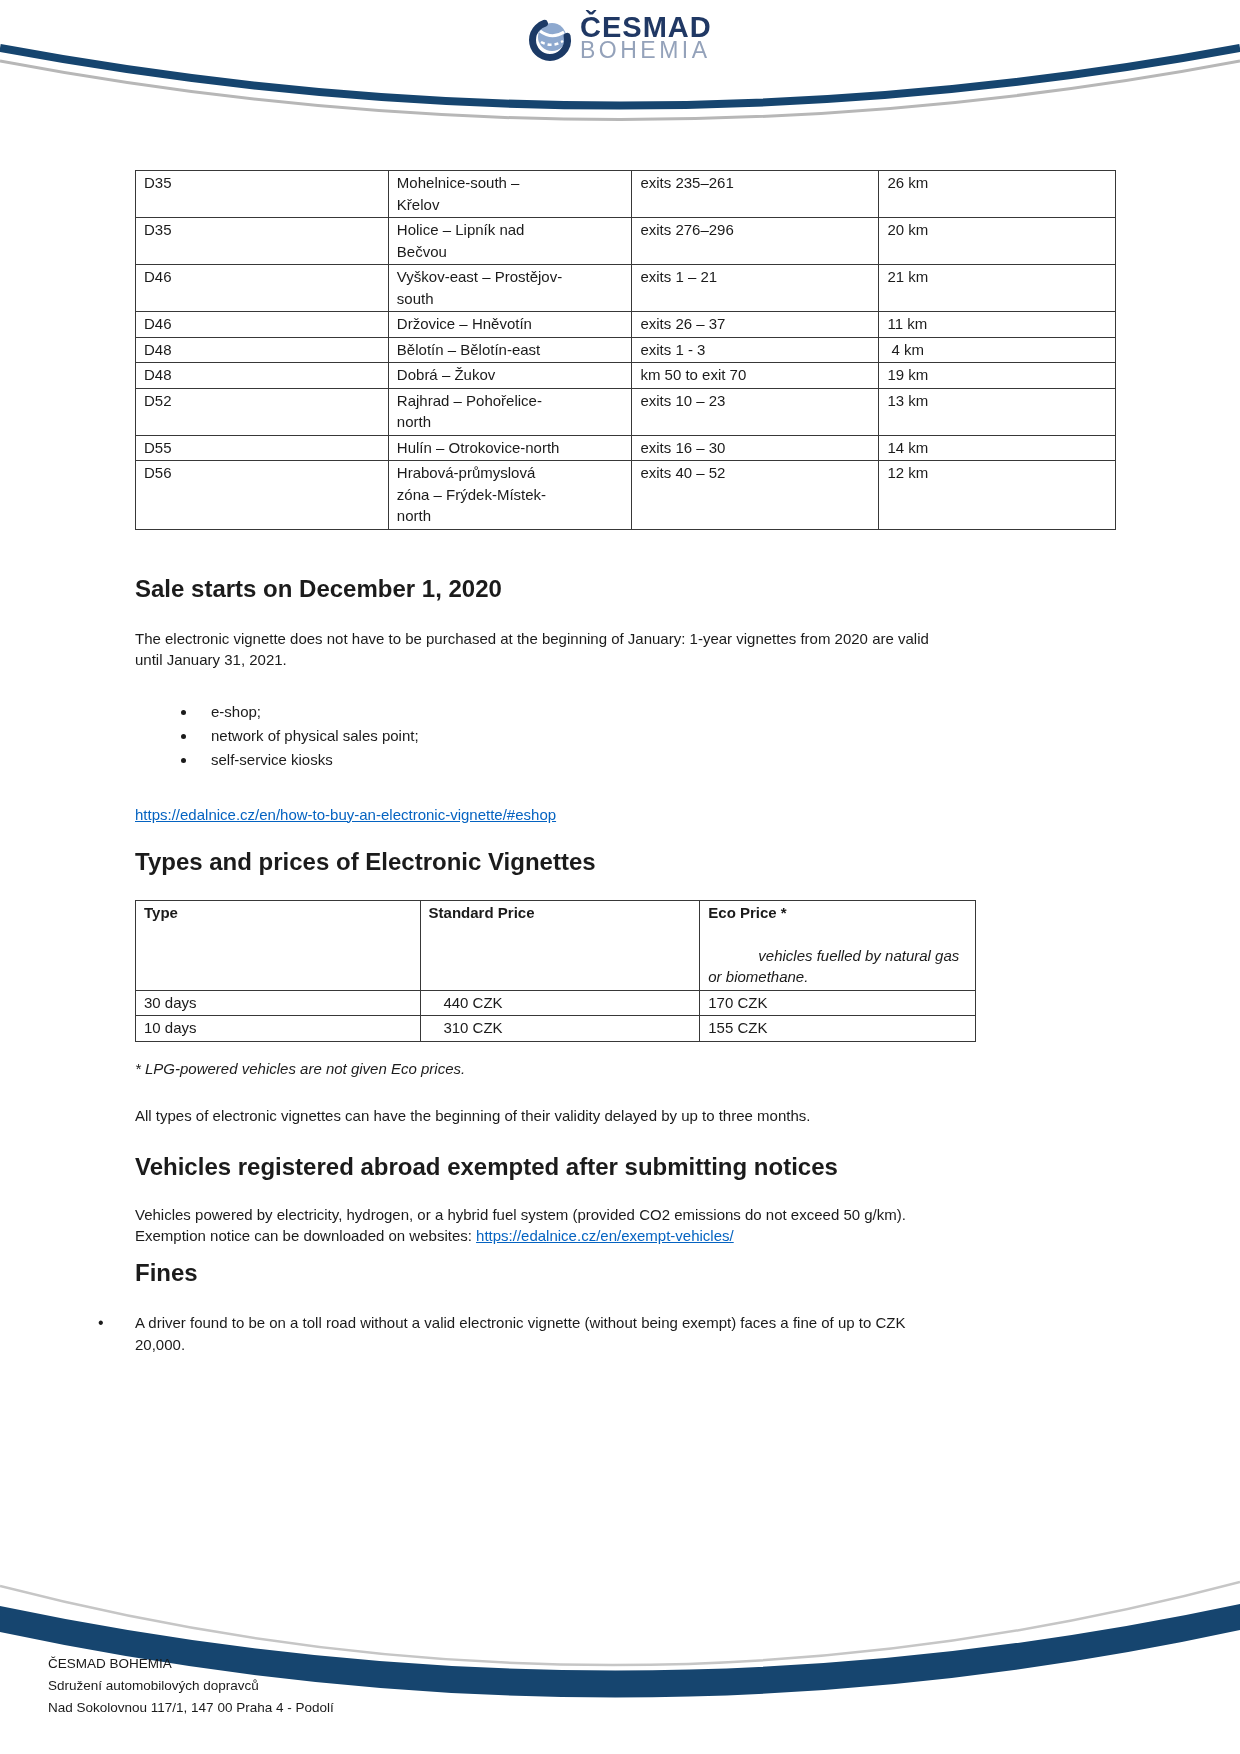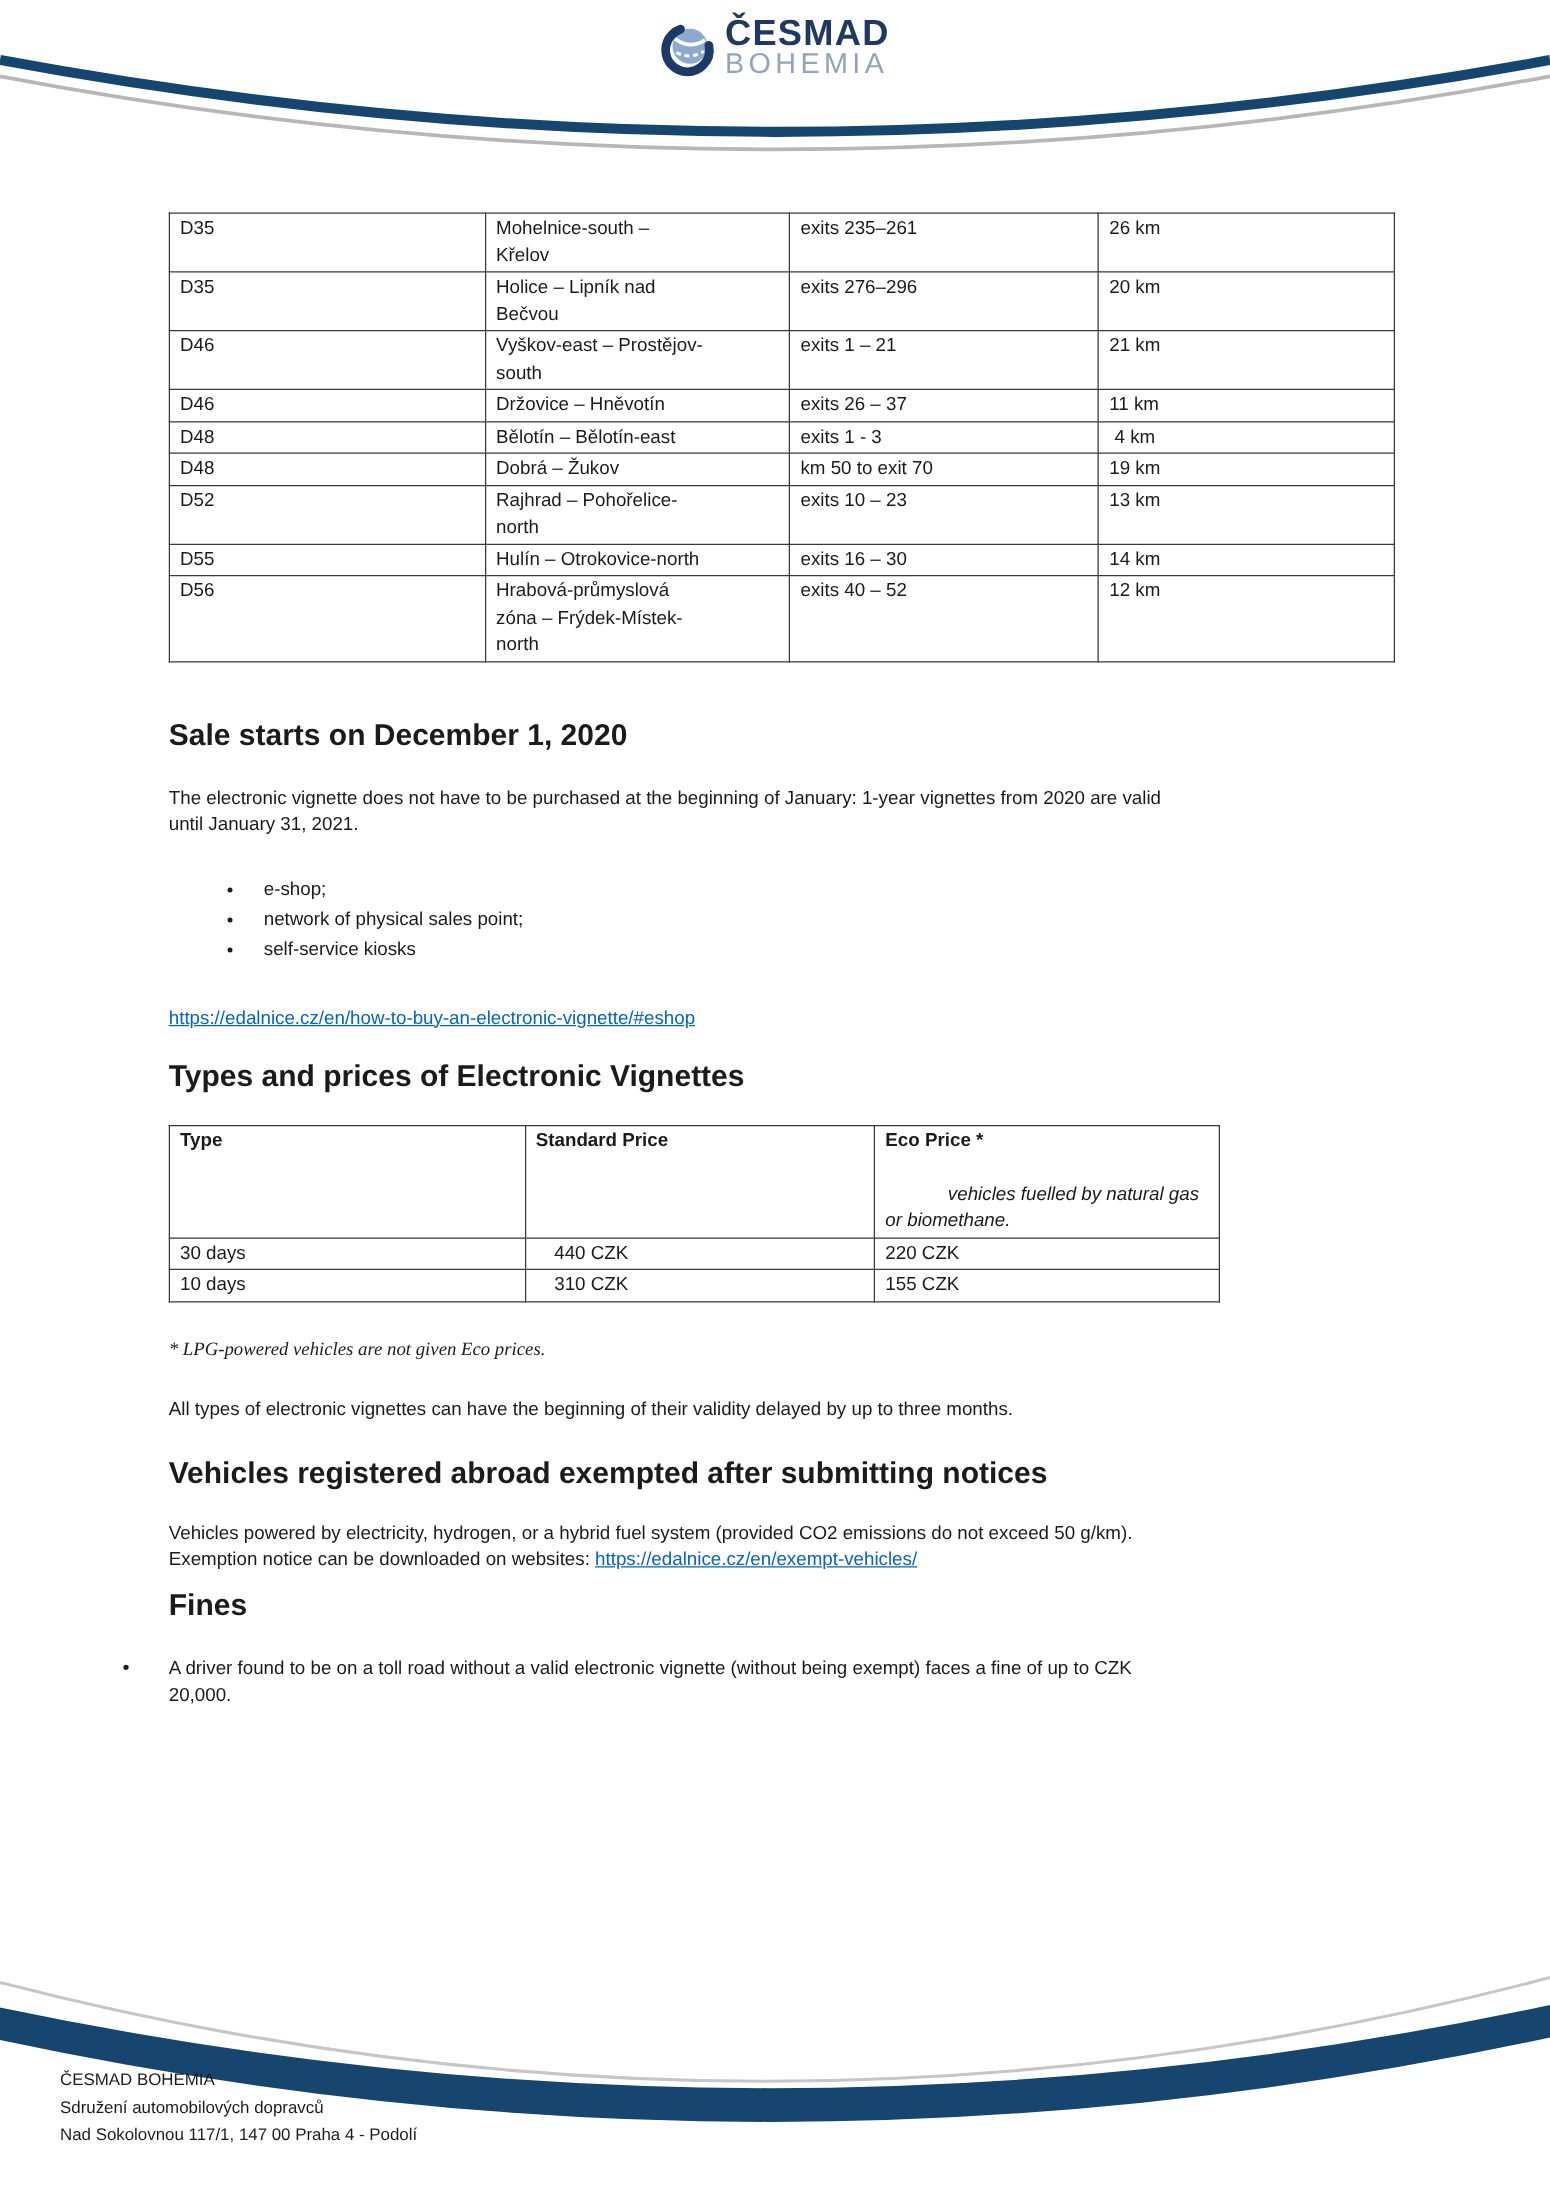--- a/index.html
+++ b/index.html
@@ -24,21 +24,21 @@
   .h1 { margin-top:48px; }
   .h2 { margin-top:26px; }
   .h3 { margin-top:30px; }
   .h4 { margin-top:16px; }
   .para { margin:28px 0 0 0; max-width:810px; }
   .para-tight { margin-top:26px; }
   ul.buy-list { margin:30px 0 0 0; padding-left:62px; }
   ul.buy-list li { padding-left:14px; line-height:24px; }
   a.doc-link { color:#0563c1; text-decoration:underline; }
   .link-block { display:block; margin-top:32px; width:fit-content; }
-  .note-italic { font-style:italic; margin-top:28px;font-family:Liberation Serif, serif; }
+  .note-italic { font-style:italic; margin-top:16px; }
   .bold-cell { font-weight:bold; }
   .eco-sub { font-style:italic; font-weight:normal; }
   .num-right { display:inline-block; min-width:74px; text-align:right; }
   ul.fines-list { margin:28px 0 0 0; padding-left:0; list-style:none; }
   ul.fines-list li { position:relative; max-width:810px; line-height:22px; }
   ul.fines-list li::before { content:"•"; position:absolute; left:-37px; top:0; font-size:16px; }
   
   .bottom-wave { position:absolute; left:0; top:1454px; }
   .footer-text { position:absolute; left:48px; top:1653px; font-size:13.5px; line-height:22px; color:#1b1b1b; }
 </style>
@@ -158,21 +158,21 @@
         <tr>
           <td class="bold-cell">Type</td>
           <td class="bold-cell">Standard Price</td>
           <td><span class="bold-cell">Eco Price *</span><br>
             <span class="eco-sub">vehicles fuelled by natural gas
 or biomethane.</span></td>
         </tr>
         <tr>
           <td>30 days</td>
           <td><span class="num-right">440 CZK</span></td>
-          <td>220 CZK</td>
+          <td>170 CZK</td>
         </tr>
         <tr>
           <td>10 days</td>
           <td><span class="num-right">310 CZK</span></td>
           <td>155 CZK</td>
         </tr>
       </tbody>
     </table>
     <p class="para note-italic">* LPG-powered vehicles are not given Eco prices.</p>
     <p class="para para-tight">All types of electronic vignettes can have the beginning of their validity delayed by up to three months.</p>

